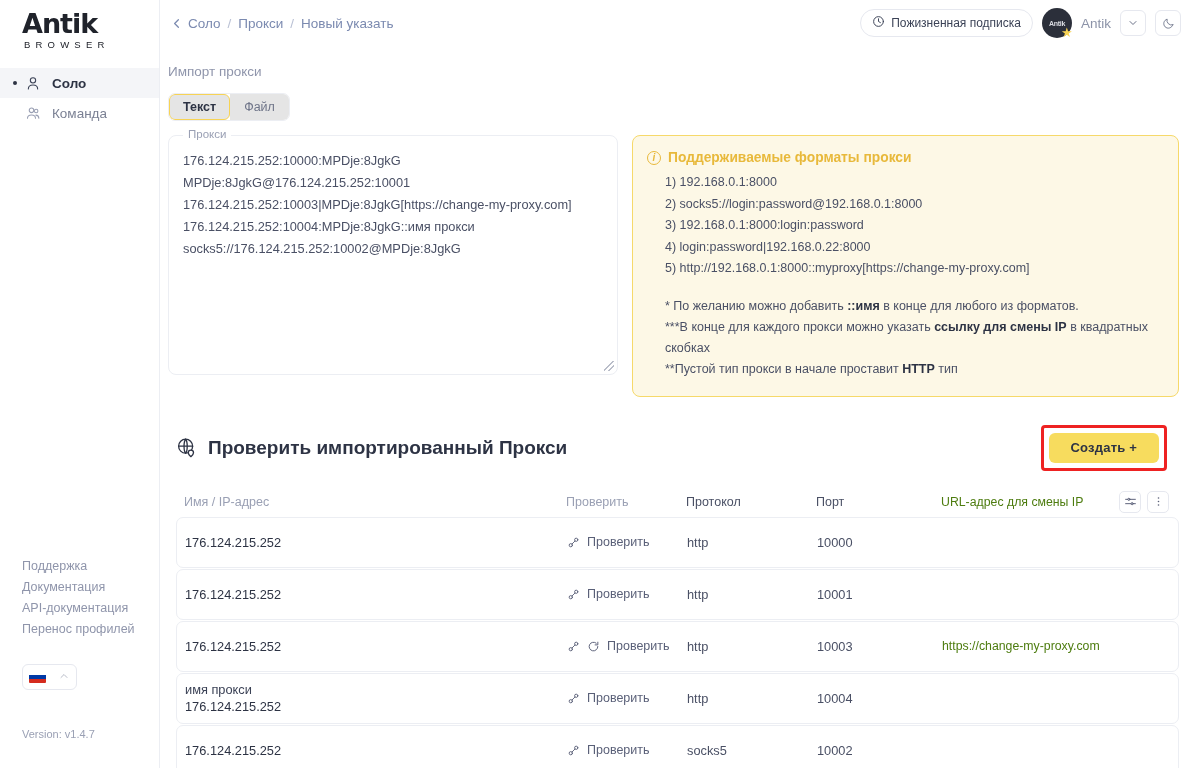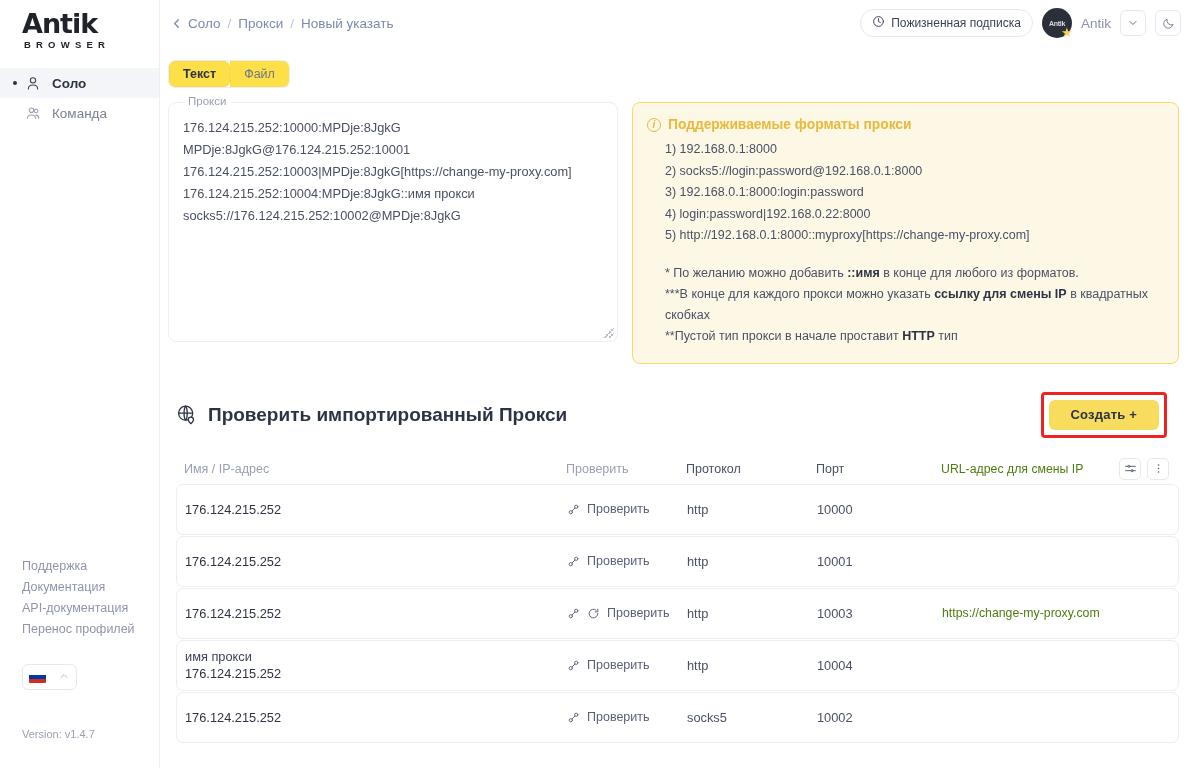--- a/index.html
+++ b/index.html
@@ -20,21 +20,21 @@
     position: relative;
     flex: 0 0 160px;
   }
   .logo-wrap { padding: 10px 0 0 22px; height: 58px; }
   .logo-antik {
     font-family: "DejaVu Sans", sans-serif;
     font-size: 27px; font-weight: 900; letter-spacing: -1px;
     color: #20232b; line-height: 28px;
   }
   .logo-browser {
-    font-size: 9.5px; letter-spacing: 5.2px; font-weight: 700;
+    font-size: 9.5px; letter-spacing: 5.2px; font-weight: 400;
     color: #20232b; margin-top: 1px; padding-left: 2px;
   }
   .nav { margin-top: 10px; }
   .nav-item {
     display: flex; align-items: center; gap: 9px;
     height: 30px; padding-left: 14px; position: relative;
     font-size: 13.5px; color: #7b8194; cursor: pointer;
   }
   .nav-item.active { background: #f4f5f8; color: #2d3344; font-weight: 700; }
   .nav-item .bullet {
@@ -113,21 +113,21 @@
   .content { padding: 0 16px 0 8px; }
   .import-title {
     font-size: 13.5px; color: #8f95ab; margin: 18px 0 0 0; padding-left: 0;
   }
   .toggle-group {
     margin-top: 14px; display: inline-flex; border: 1px solid #eceef3;
     border-radius: 7px; background: #fff; overflow: hidden; height: 28px;
   }
   .toggle-btn {
     padding: 0 13px; height: 26px; display: flex; align-items: center;
-    font-size: 12.5px; color: #6f7589; cursor: pointer; background: #fde047;
+    font-size: 12.5px; color: #6f7589; cursor: pointer; background: #e5e5e5;
     border: 1px solid transparent;
   }
   .toggle-btn.active {
     border: 1.6px solid #f7d354; border-radius: 6px; color: #2d3344; font-weight: 600;
   }
 
   .panels { display: flex; gap: 0; margin-top: 14px; }
   .proxy-field {
     position: relative; width: 450px; height: 240px;
     border: 1px solid #eceef3; border-radius: 8px; background: #fff;
@@ -318,20 +318,21 @@
         <div class="moon-btn">
           <svg width="13" height="13" viewBox="0 0 24 24" fill="none" stroke="#6b7288" stroke-width="1.7" stroke-linecap="round" stroke-linejoin="round">
               <path d="M20 14.5A8.5 8.5 0 0 1 9.5 4a8.5 8.5 0 1 0 10.5 10.5z"></path>
             </svg>
         </div>
       </div>
     </header>
 
     <div class="content">
 
+      <div class="import-title">Импорт прокси</div>
 
       <div class="toggle-group">
         <div class="toggle-btn active">Текст</div>
         <div class="toggle-btn">Файл</div>
       </div>
 
       <div class="panels">
 
         <div class="proxy-field">
           <span class="proxy-legend">Прокси</span>

